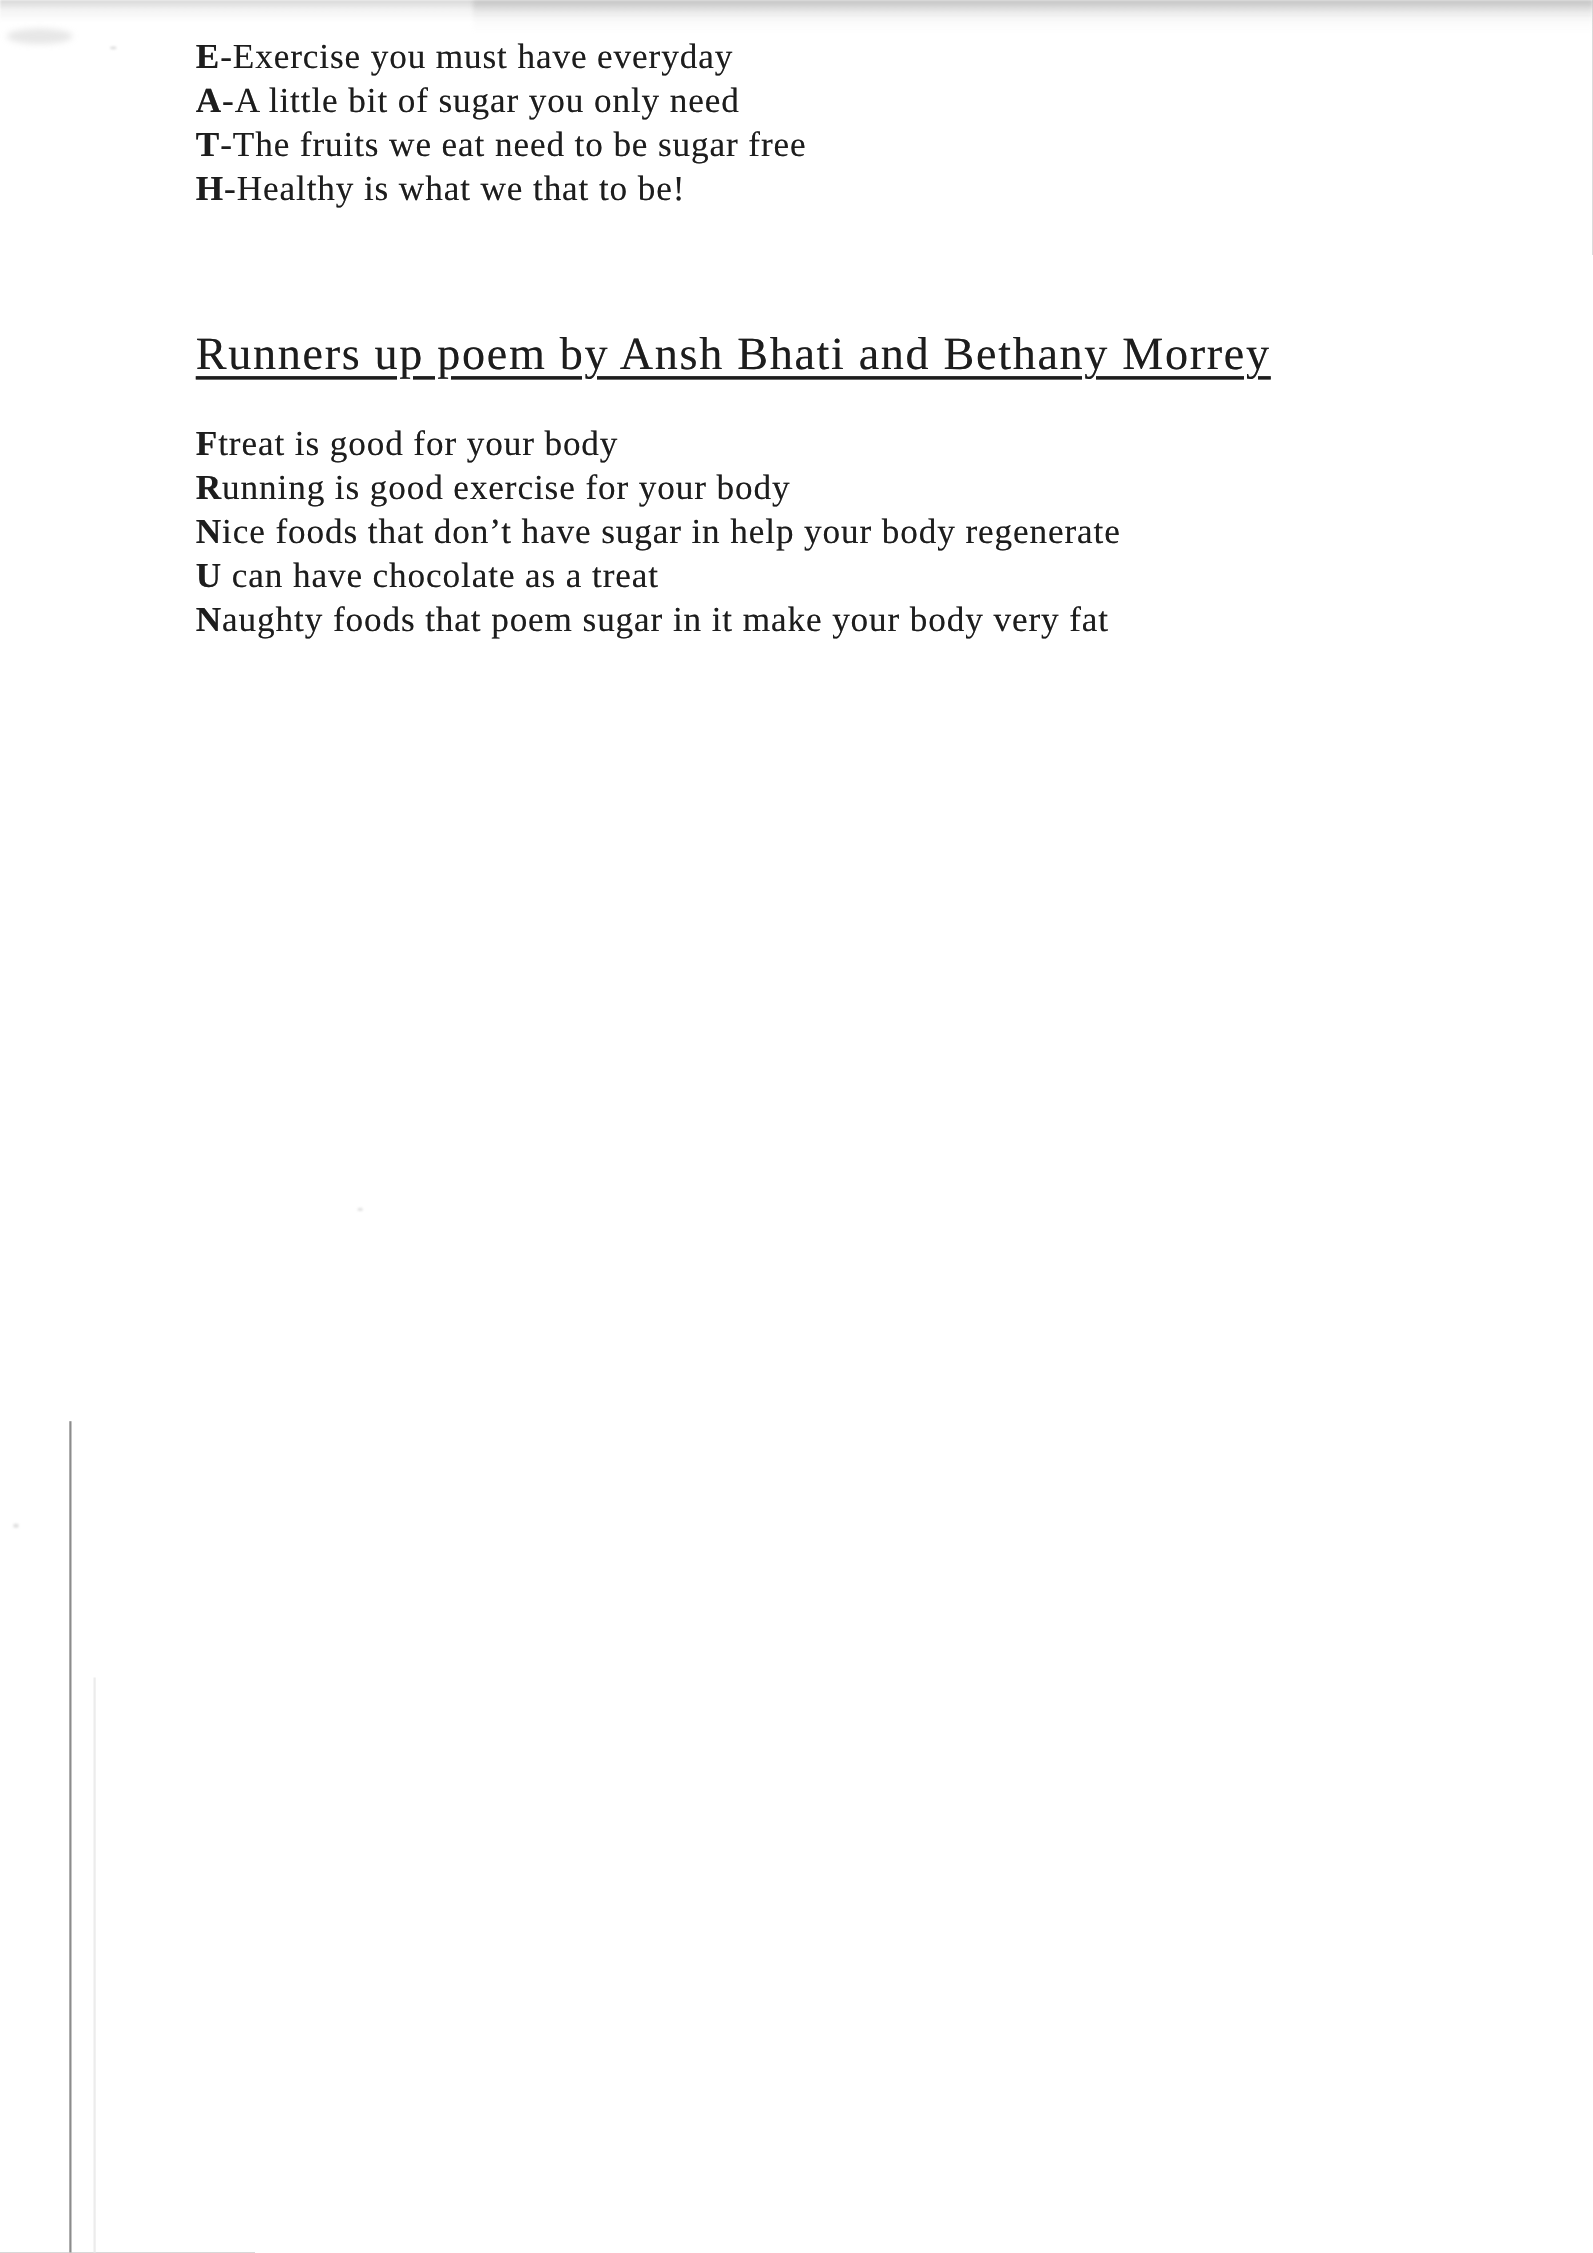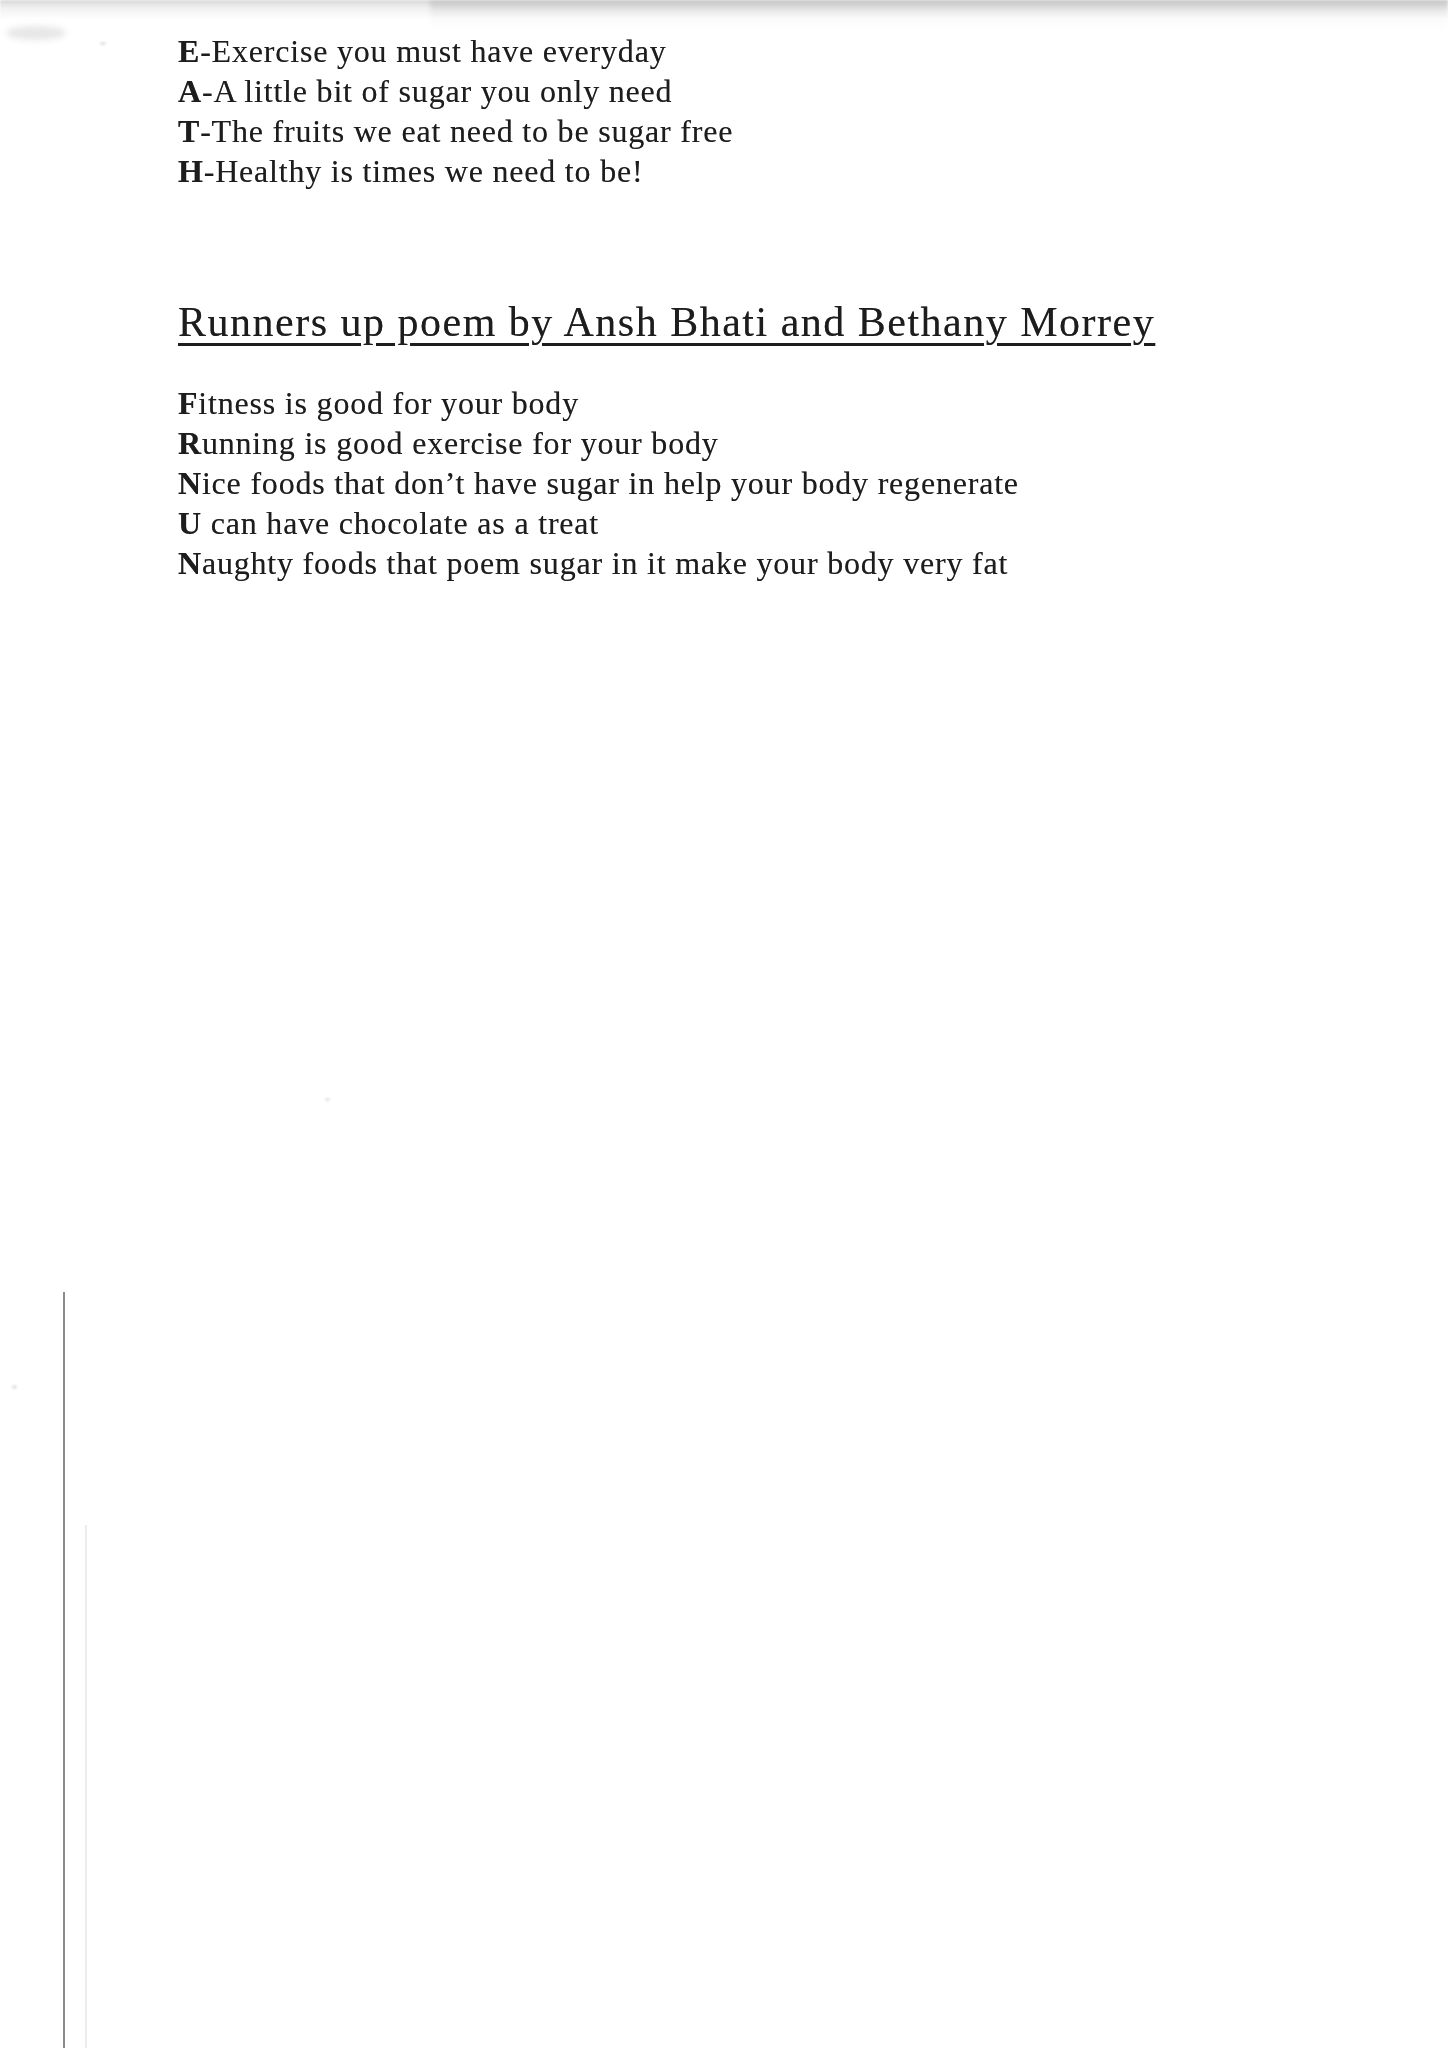--- a/index.html
+++ b/index.html
@@ -104,28 +104,28 @@
     <div class="poem poem-1">
 
 
         <div class="poem-line"><span class="acrostic-letter">E</span><span>-Exercise you must have everyday</span></div>
 
         <div class="poem-line"><span class="acrostic-letter">A</span><span>-A little bit of sugar you only need</span></div>
 
 
         <div class="poem-line"><span class="acrostic-letter">T</span><span>-The fruits we eat need to be sugar free</span></div>
 
-        <div class="poem-line"><span class="acrostic-letter">H</span><span>-Healthy is times we need to be!</span></div>
+        <div class="poem-line"><span class="acrostic-letter">H</span><span>-Healthy is what we that to be!</span></div>
       </div>
 
     <h1 class="doc-heading heading-2">Runners up poem by Ansh Bhati and Bethany Morrey</h1>
 
     <div class="poem poem-2">
 
-        <div class="poem-line"><span class="acrostic-letter">F</span><span>itness is good for your body</span></div>
+        <div class="poem-line"><span class="acrostic-letter">F</span><span>treat is good for your body</span></div>
 
 
         <div class="poem-line"><span class="acrostic-letter">R</span><span>unning is good exercise for your body</span></div>
 
         <div class="poem-line"><span class="acrostic-letter">N</span><span>ice foods that don’t have sugar in help your body regenerate</span></div>
 
         <div class="poem-line"><span class="acrostic-letter">U</span><span> can have chocolate as a treat</span></div>
 
         <div class="poem-line"><span class="acrostic-letter">N</span><span>aughty foods that poem sugar in it make your body very fat</span></div>
       </div>

